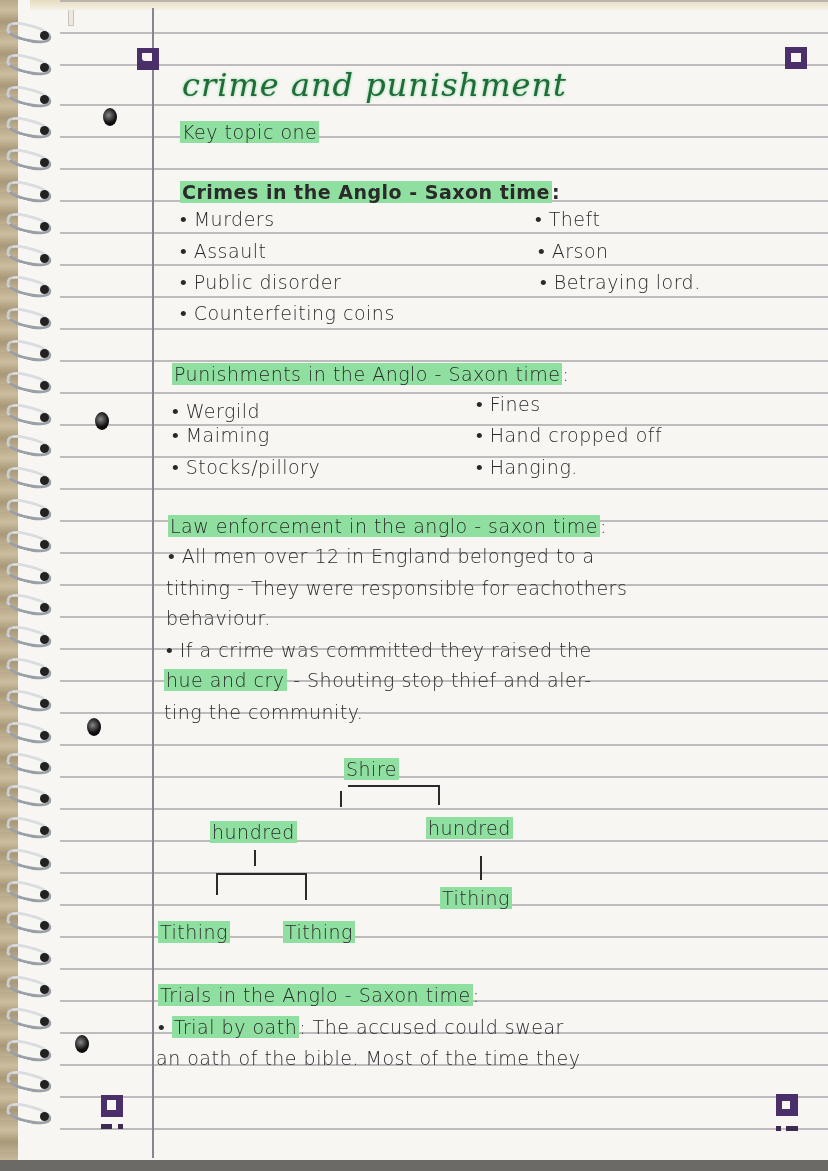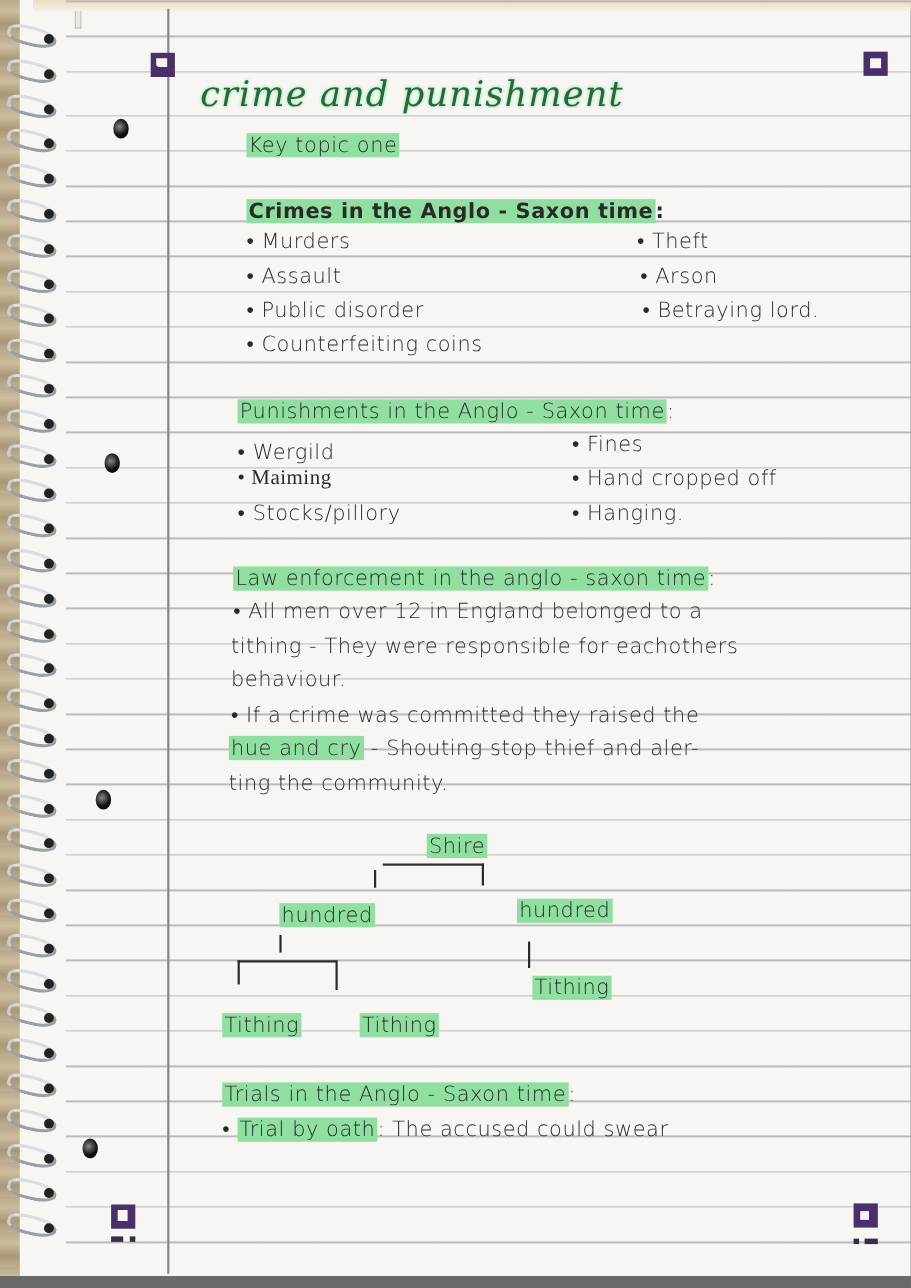--- a/index.html
+++ b/index.html
@@ -60,21 +60,21 @@
   .cm-tl { left: 137px; top: 48px; }
   .cm-tl::after { left: 5px; top: 5px; border-radius: 0 0 0 3px; width: 10px; height: 8px; }
   .cm-tr { left: 785px; top: 47px; }
   .cm-tr::after { left: 6px; top: 6px; width: 10px; height: 9px; }
   .cm-bl { left: 101px; top: 1095px; }
   .cm-bl::after { left: 6px; top: 5px; width: 9px; height: 10px; }
   .cm-br { left: 776px; top: 1094px; }
   .cm-br::after { left: 6px; top: 7px; width: 8px; height: 8px; }
   .cm-bar { position: absolute; height: 5px; background: #3c2a52; }
 
-  .ink { color: #2a2a2a; font-family: "DejaVu Sans", sans-serif; font-weight: 300; letter-spacing: 0.5px; margin-left: 44px; }
+  .ink { color: #2a2a2a; font-family: "DejaVu Sans", sans-serif; font-weight: 300; letter-spacing: 0.5px; }
   .line { position: absolute; font-size: 19px; line-height: 24px; white-space: nowrap; }
   .hl { background: #8fe0a0; padding: 0 2px; }
 
   .title {
     position: absolute; left: 182px; top: 66px; font-size: 32px; line-height: 38px;
     color: #1f6b3a; font-family: "DejaVu Serif", serif; font-style: italic; letter-spacing: 1px;
     text-shadow: 0 0 3px #7fd38f;
   }
 
   .tree-label { position: absolute; font-size: 19px; line-height: 24px; }
@@ -154,21 +154,21 @@
   <div class="line ink" style="left:180px;top:270px;">• Public disorder</div>
   <div class="line ink" style="left:180px;top:301px;">• Counterfeiting coins</div>
   <div class="line ink" style="left:535px;top:207px;">• Theft</div>
   <div class="line ink" style="left:538px;top:239px;">• Arson</div>
   <div class="line ink" style="left:540px;top:270px;">• Betraying lord.</div>
 
   <div class="line ink" style="left:172px;top:362px;">
     <span class="hl">Punishments in the Anglo - Saxon time</span><span>:</span>
   </div>
   <div class="line ink" style="left:172px;top:399px;">• Wergild</div>
-  <div class="line ink" style="left:172px;top:423px;font-family:Liberation Serif, serif;">• Maiming</div>
+  <div class="line ink" style="left:172px;top:423px;">• Maiming</div>
   <div class="line ink" style="left:172px;top:455px;">• Stocks/pillory</div>
   <div class="line ink" style="left:476px;top:392px;text-align:center;">• Fines</div>
   <div class="line ink" style="left:476px;top:423px;">• Hand cropped off</div>
   <div class="line ink" style="left:476px;top:455px;">• Hanging.</div>
 
   <div class="line ink" style="left:168px;top:514px;">
     <span class="hl">Law enforcement in the anglo - saxon time</span><span>:</span>
   </div>
   <div class="line ink" style="left:168px;top:544px;">• All men over 12 in England belonged to a</div>
   <div class="line ink" style="left:166px;top:576px;">tithing - They were responsible for eachothers</div>
@@ -198,13 +198,14 @@
     <div class="tree-label ink" style="left:158px;top:920px;"><span class="hl">Tithing</span></div>
     <div class="tree-label ink" style="left:283px;top:920px;"><span class="hl">Tithing</span></div>
   </div>
 
   <div class="line ink" style="left:158px;top:1015px;">
     <span>• </span><span class="hl">Trial by oath</span><span>: The accused could swear</span>
   </div>
   <div class="line ink" style="left:158px;top:983px;">
     <span class="hl">Trials in the Anglo - Saxon time</span><span>:</span>
   </div>
+  <div class="line ink" style="left:156px;top:1046px;">an oath of the bible. Most of the time they</div>
 </div>
 
 </body></html>

